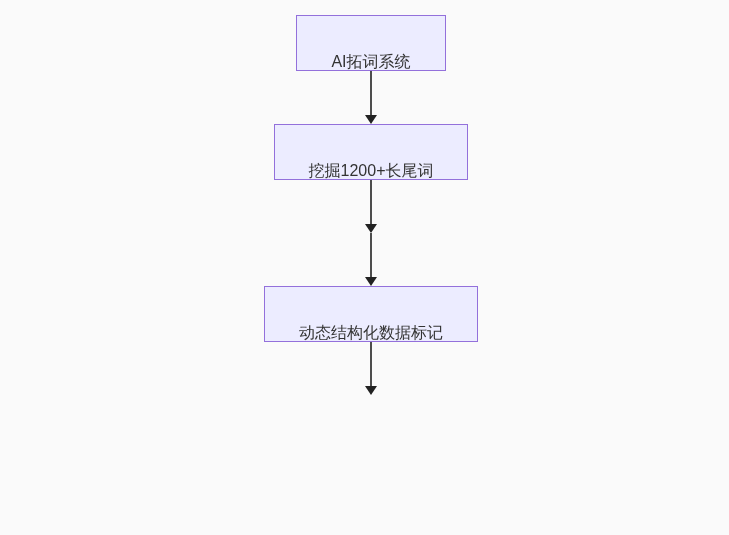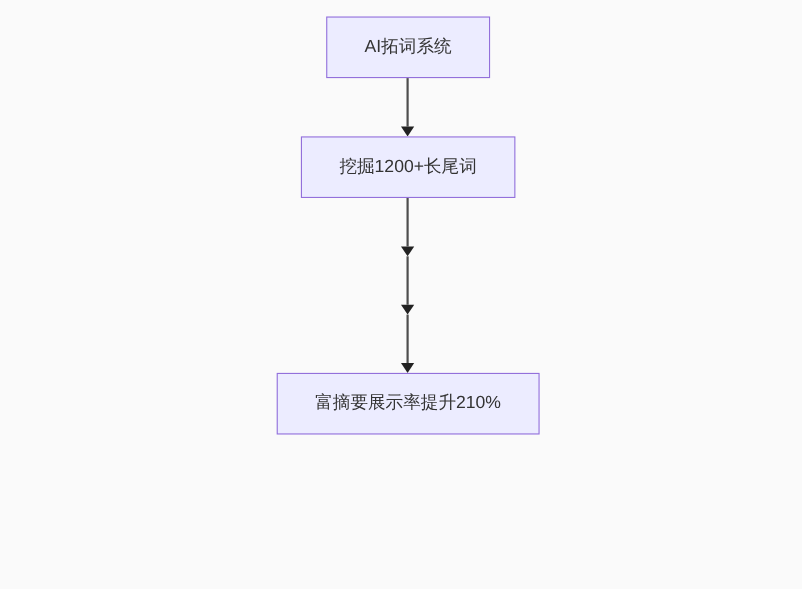--- a/index.html
+++ b/index.html
@@ -23,21 +23,21 @@
     flex-direction: column;
     align-items: center;
   }
   .flow-node {
     box-sizing: border-box;
     height: 56px;
     padding: 0 34px;
     background: #ECECFF;
     border: 1px solid #9370DB;
     display: flex;
-    align-items: center;
+    align-items: flex-end;
     justify-content: center;
     white-space: nowrap;
   }
   .flow-node .node-label {
     font-size: 16px;
     color: #333333;
     line-height: 1;
   }
   .flow-arrow {
     height: 53px;
@@ -82,23 +82,23 @@
     <div class="arrow-line"></div>
     <div class="arrow-head"></div>
   </div>
 
 
   <div class="flow-arrow">
     <div class="arrow-line"></div>
     <div class="arrow-head"></div>
   </div>
 
+  <div class="flow-node">
+    <span class="node-label">动态结构化数据标记</span>
+  </div>
 
   <div class="flow-arrow">
     <div class="arrow-line"></div>
     <div class="arrow-head"></div>
   </div>
 
-  <div class="flow-node">
-    <span class="node-label">富摘要展示率提升210%</span>
-  </div>
 
 </div>
 
 </body></html>

